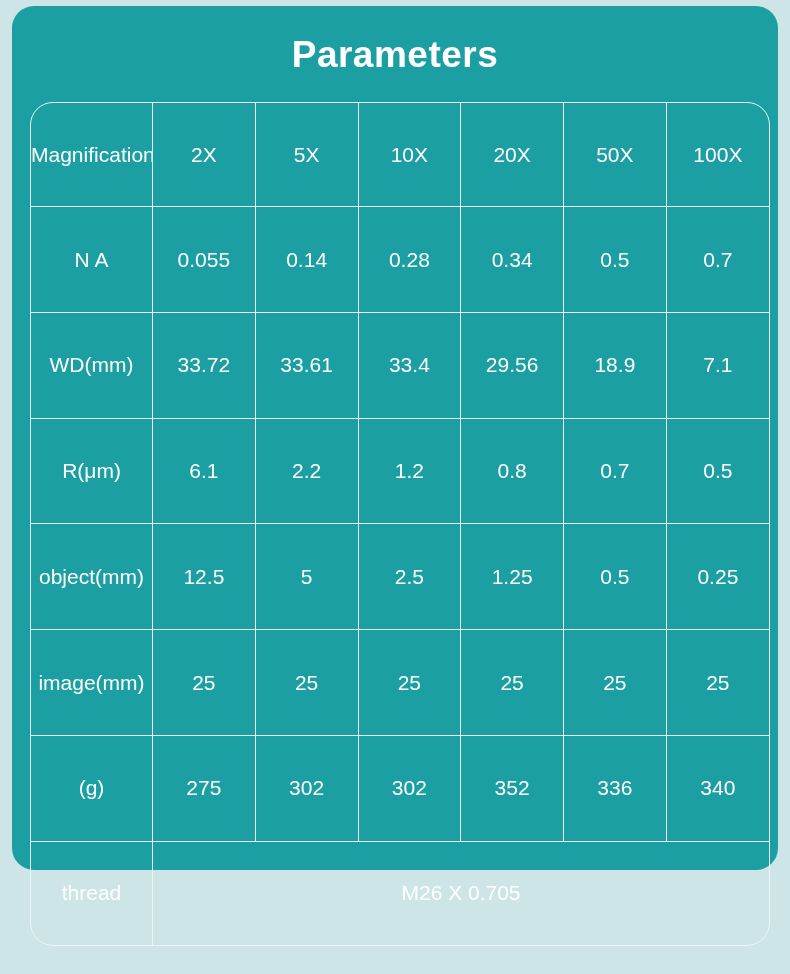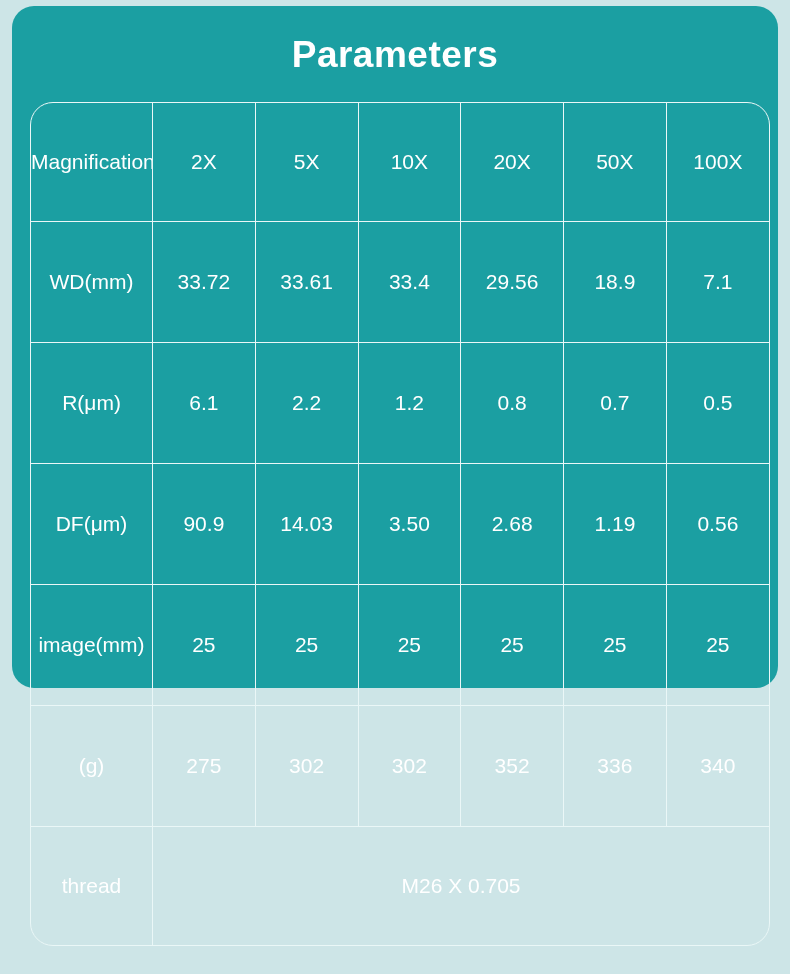--- a/index.html
+++ b/index.html
@@ -12,21 +12,21 @@
     background: #cde5e7;
     font-family: "Liberation Sans", sans-serif;
     overflow: hidden;
   }
 
   #spec-card {
     position: absolute;
     left: 12px;
     top: 6px;
     width: 766px;
-    height: 682px;
+    height: 864px;
     background: #1b9fa2;
     border-radius: 22px;
     box-sizing: border-box;
   }
 
   #card-title {
     width: 100%;
     text-align: center;
     color: #ffffff;
     font-size: 37px;
@@ -100,20 +100,29 @@
         <tr>
           <td class="row-label">Magnification</td>
           <td>2X</td>
           <td>5X</td>
           <td>10X</td>
           <td>20X</td>
           <td>50X</td>
           <td>100X</td>
         </tr>
 
+        <tr>
+          <td class="row-label">N A</td>
+          <td>0.055</td>
+          <td>0.14</td>
+          <td>0.28</td>
+          <td>0.34</td>
+          <td>0.5</td>
+          <td>0.7</td>
+        </tr>
 
         <tr>
           <td class="row-label">WD(mm)</td>
           <td>33.72</td>
           <td>33.61</td>
           <td>33.4</td>
           <td>29.56</td>
           <td>18.9</td>
           <td>7.1</td>
         </tr>
@@ -122,30 +131,30 @@
         <tr>
           <td class="row-label">R(μm)</td>
           <td>6.1</td>
           <td>2.2</td>
           <td>1.2</td>
           <td>0.8</td>
           <td>0.7</td>
           <td>0.5</td>
         </tr>
 
+
         <tr>
-          <td class="row-label">DF(μm)</td>
-          <td>90.9</td>
-          <td>14.03</td>
-          <td>3.50</td>
-          <td>2.68</td>
-          <td>1.19</td>
-          <td>0.56</td>
+          <td class="row-label">object(mm)</td>
+          <td>12.5</td>
+          <td>5</td>
+          <td>2.5</td>
+          <td>1.25</td>
+          <td>0.5</td>
+          <td>0.25</td>
         </tr>
-
 
         <tr>
           <td class="row-label">image(mm)</td>
           <td>25</td>
           <td>25</td>
           <td>25</td>
           <td>25</td>
           <td>25</td>
           <td>25</td>
         </tr>

